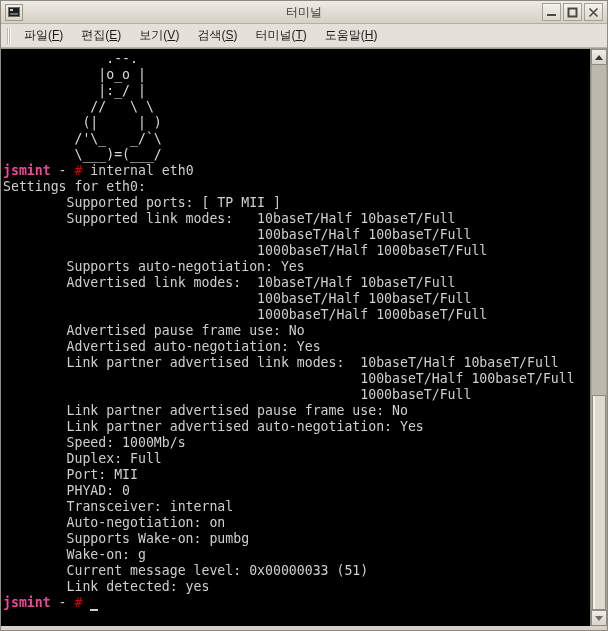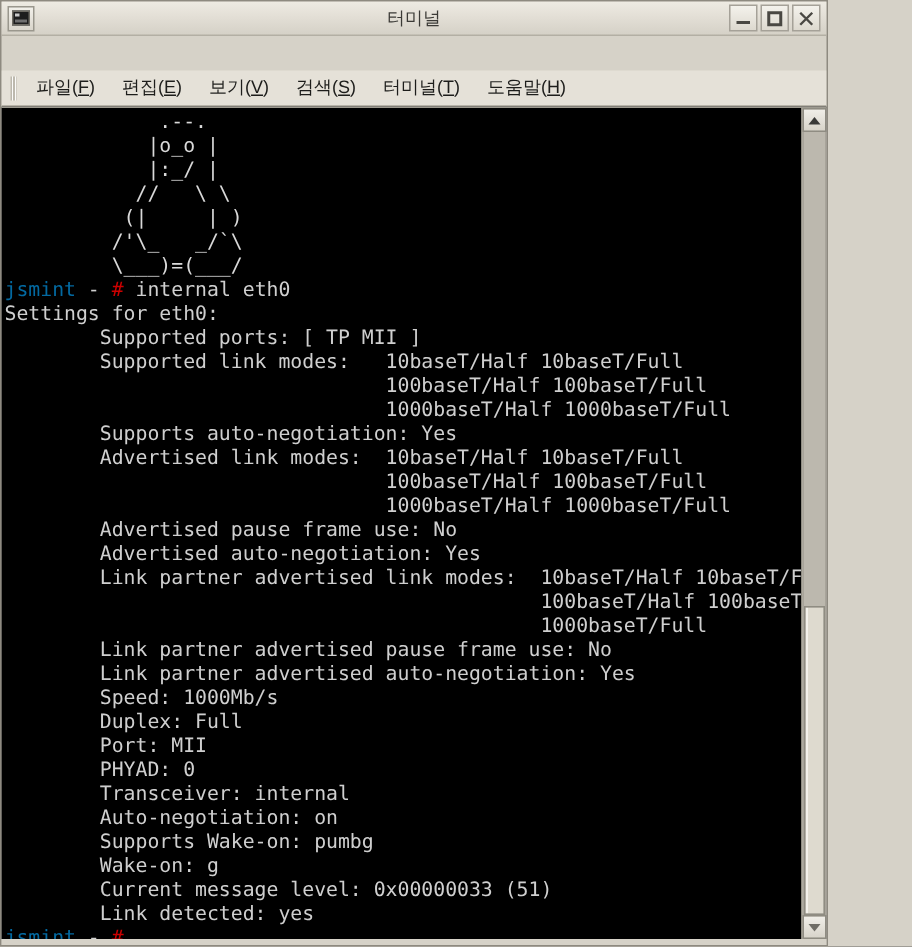--- a/index.html
+++ b/index.html
@@ -6,21 +6,21 @@
   html, body {
     margin: 0;
     padding: 0;
     background: #d6d2c8;
   }
   body {
     font-family: "Liberation Sans", sans-serif;
   }
   #app {
     position: relative;
-    width: 552px;
+    width: 608px;
     height: 631px;
     box-sizing: border-box;
     background: #d6d2c8;
     overflow: hidden;
     display: flex;
     flex-direction: column;
     border: 1px solid #8e8a80;
   }
 
   
@@ -97,21 +97,20 @@
   
   .menubar {
     height: 24px;
     flex: 0 0 24px;
     background: #e5e1d8;
     border-bottom: 1px solid #b8b4a9;
     display: flex;
     align-items: center;
     padding-left: 6px;
     box-sizing: border-box;
-    margin-top: 23px;
   }
   .menubar::before {
     content: "";
     width: 4px;
     height: 16px;
     margin-right: 4px;
     background:
       repeating-linear-gradient(to right, #b5b1a6 0 1px, #ffffff 1px 2px);
     opacity: .85;
   }
@@ -142,21 +141,21 @@
   }
   pre.screen {
     margin: 0;
     font-family: "DejaVu Sans Mono", "Liberation Mono", monospace;
     font-size: 13.2px;
     line-height: 16px;
     color: #cfcfcf;
     white-space: pre;
     letter-spacing: 0px;
   }
-  .c-red  { color: #0369a1; font-weight: normal; }
+  .c-red  { color: #ec4899; font-weight: bold; }
   .c-red2 { color: #cc0000; }
   .c-gray { color: #cfcfcf; }
   .c-art  { color: #d9d9d9; }
   .cursor {
     display: inline-block;
     width: 8px;
     border-bottom: 2px solid #cfcfcf;
     height: 13px;
     vertical-align: bottom;
   }

